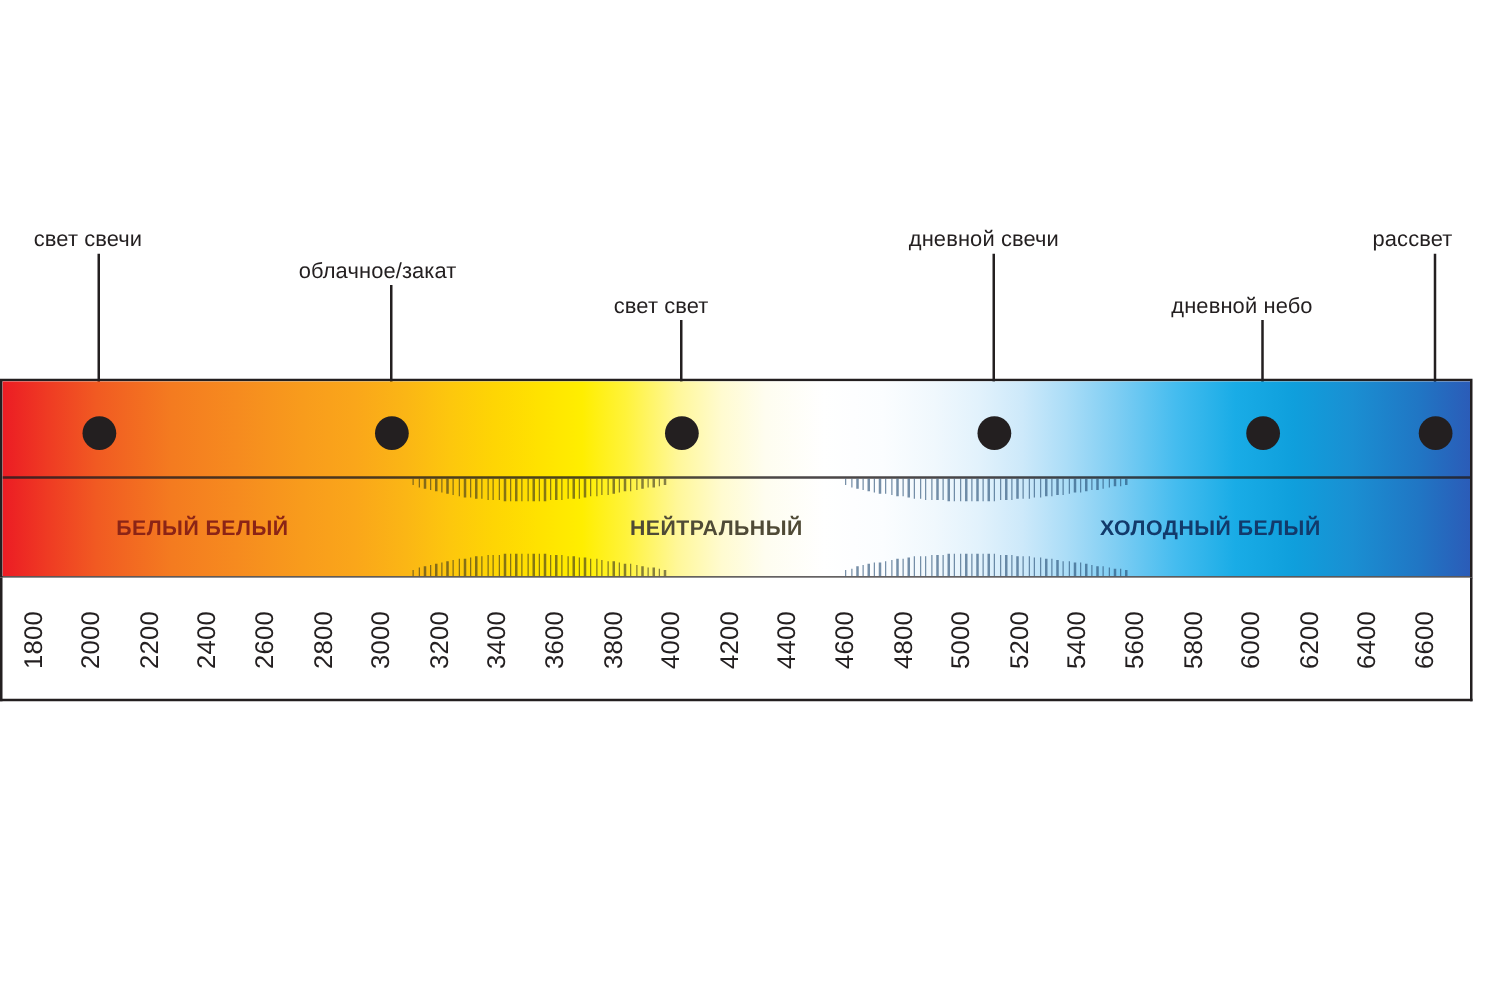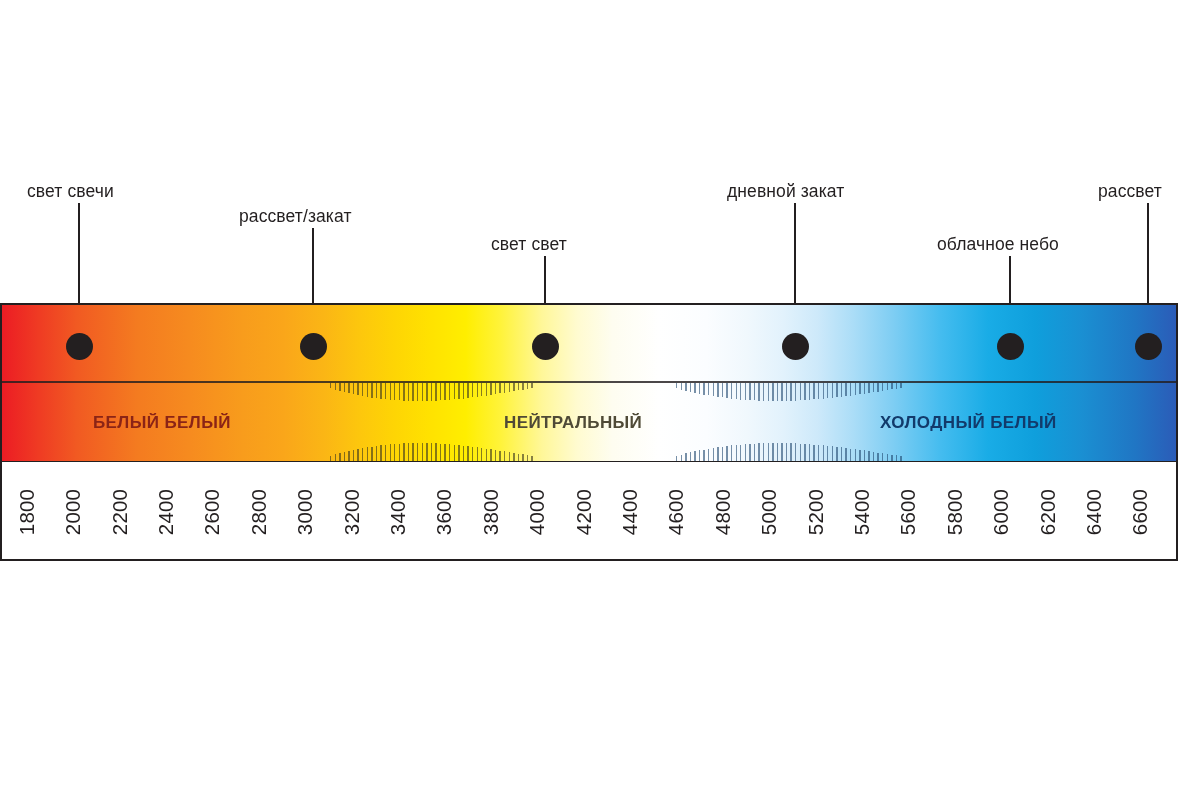--- a/index.html
+++ b/index.html
@@ -173,27 +173,27 @@
   }
 </style>
 </head>
 <body>
 
 <div id="chart-root">
 
   <div id="callouts-layer">
       <div class="callout" style="left: 27px; top: 181px;">свет свечи</div>
       <div class="leader" style="left: 77.75px; top: 203px; height: 147px;"></div>
-      <div class="callout" style="left: 239px; top: 206px;">рассвет/закат</div>
+      <div class="callout" style="left: 239px; top: 206px;">облачное/закат</div>
       <div class="leader" style="left: 311.75px; top: 228px; height: 122px;"></div>
       <div class="callout" style="left: 491px; top: 234px;">свет свет</div>
       <div class="leader" style="left: 543.75px; top: 256px; height: 94px;"></div>
-      <div class="callout" style="left: 727px; top: 181px;">дневной закат</div>
+      <div class="callout" style="left: 727px; top: 181px;">дневной свечи</div>
       <div class="leader" style="left: 793.75px; top: 203px; height: 147px;"></div>
-      <div class="callout" style="left: 937px; top: 234px;">облачное небо</div>
+      <div class="callout" style="left: 937px; top: 234px;">дневной небо</div>
       <div class="leader" style="left: 1008.75px; top: 256px; height: 94px;"></div>
       <div class="callout" style="left: 1098px; top: 181px;">рассвет</div>
       <div class="leader" style="left: 1146.75px; top: 203px; height: 147px;"></div>
     </div>
 
   <div id="band-frame">
     <div id="band-gradient"></div>
     <div id="band-divider"></div>
     <div id="rulers-layer">
         <div class="ruler top" style="left: 328px;">

